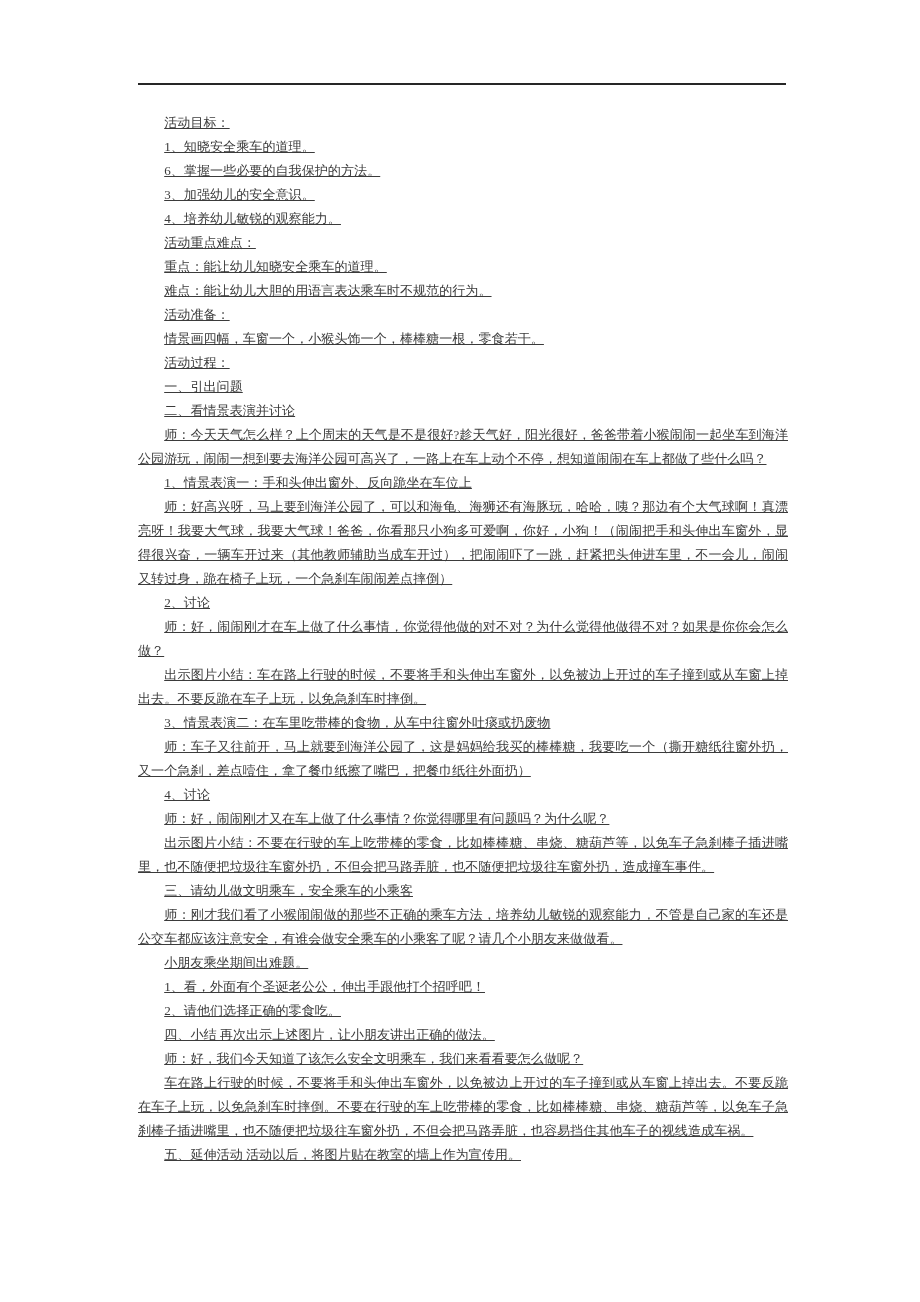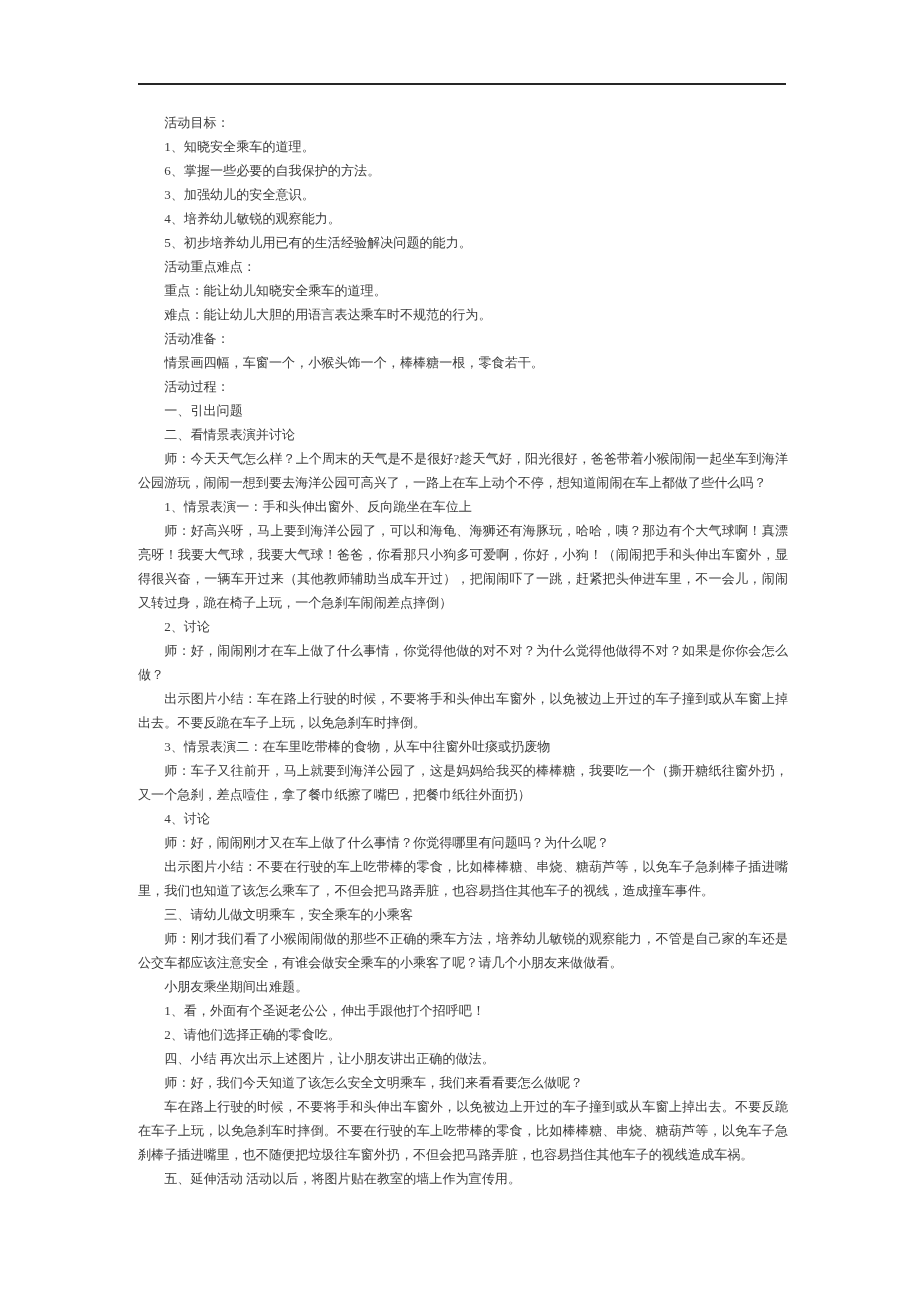--- a/index.html
+++ b/index.html
@@ -39,53 +39,53 @@
   }
   .doc-body p {
     margin: 0;
     padding: 0;
     font-size: 13.1px;
     line-height: 24px;
     text-align: justify;
     text-indent: 2em;
     word-break: break-all;
     font-family: "Liberation Serif", "DejaVu Serif", serif;
+    text-decoration: underline;
   }
 </style>
 </head>
 <body>
 
 <div class="page">
   <div class="header-rule"></div>
   <div class="doc-body">
     <p>活动目标：</p>
     <p>1、知晓安全乘车的道理。</p>
     <p>6、掌握一些必要的自我保护的方法。</p>
     <p>3、加强幼儿的安全意识。</p>
     <p>4、培养幼儿敏锐的观察能力。</p>
-    <p>5、初步培养幼儿用已有的生活经验解决问题的能力。</p>
     <p>活动重点难点：</p>
     <p>重点：能让幼儿知晓安全乘车的道理。</p>
     <p>难点：能让幼儿大胆的用语言表达乘车时不规范的行为。</p>
     <p>活动准备：</p>
     <p>情景画四幅，车窗一个，小猴头饰一个，棒棒糖一根，零食若干。</p>
     <p>活动过程：</p>
     <p>一、引出问题</p>
     <p>二、看情景表演并讨论</p>
     <p>师：今天天气怎么样？上个周末的天气是不是很好?趁天气好，阳光很好，爸爸带着小猴闹闹一起坐车到海洋公园游玩，闹闹一想到要去海洋公园可高兴了，一路上在车上动个不停，想知道闹闹在车上都做了些什么吗？</p>
     <p>1、情景表演一：手和头伸出窗外、反向跪坐在车位上</p>
     <p>师：好高兴呀，马上要到海洋公园了，可以和海龟、海狮还有海豚玩，哈哈，咦？那边有个大气球啊！真漂亮呀！我要大气球，我要大气球！爸爸，你看那只小狗多可爱啊，你好，小狗！（闹闹把手和头伸出车窗外，显得很兴奋，一辆车开过来（其他教师辅助当成车开过），把闹闹吓了一跳，赶紧把头伸进车里，不一会儿，闹闹又转过身，跪在椅子上玩，一个急刹车闹闹差点摔倒）</p>
     <p>2、讨论</p>
     <p>师：好，闹闹刚才在车上做了什么事情，你觉得他做的对不对？为什么觉得他做得不对？如果是你你会怎么做？</p>
     <p>出示图片小结：车在路上行驶的时候，不要将手和头伸出车窗外，以免被边上开过的车子撞到或从车窗上掉出去。不要反跪在车子上玩，以免急刹车时摔倒。</p>
     <p>3、情景表演二：在车里吃带棒的食物，从车中往窗外吐痰或扔废物</p>
     <p>师：车子又往前开，马上就要到海洋公园了，这是妈妈给我买的棒棒糖，我要吃一个（撕开糖纸往窗外扔，又一个急刹，差点噎住，拿了餐巾纸擦了嘴巴，把餐巾纸往外面扔）</p>
     <p>4、讨论</p>
     <p>师：好，闹闹刚才又在车上做了什么事情？你觉得哪里有问题吗？为什么呢？</p>
-    <p>出示图片小结：不要在行驶的车上吃带棒的零食，比如棒棒糖、串烧、糖葫芦等，以免车子急刹棒子插进嘴里，我们也知道了该怎么乘车了，不但会把马路弄脏，也容易挡住其他车子的视线，造成撞车事件。</p>
+    <p>出示图片小结：不要在行驶的车上吃带棒的零食，比如棒棒糖、串烧、糖葫芦等，以免车子急刹棒子插进嘴里，也不随便把垃圾往车窗外扔，不但会把马路弄脏，也不随便把垃圾往车窗外扔，造成撞车事件。</p>
     <p>三、请幼儿做文明乘车，安全乘车的小乘客</p>
     <p>师：刚才我们看了小猴闹闹做的那些不正确的乘车方法，培养幼儿敏锐的观察能力，不管是自己家的车还是公交车都应该注意安全，有谁会做安全乘车的小乘客了呢？请几个小朋友来做做看。</p>
     <p>小朋友乘坐期间出难题。</p>
     <p>1、看，外面有个圣诞老公公，伸出手跟他打个招呼吧！</p>
     <p>2、请他们选择正确的零食吃。</p>
     <p>四、小结 再次出示上述图片，让小朋友讲出正确的做法。</p>
     <p>师：好，我们今天知道了该怎么安全文明乘车，我们来看看要怎么做呢？</p>
     <p>车在路上行驶的时候，不要将手和头伸出车窗外，以免被边上开过的车子撞到或从车窗上掉出去。不要反跪在车子上玩，以免急刹车时摔倒。不要在行驶的车上吃带棒的零食，比如棒棒糖、串烧、糖葫芦等，以免车子急刹棒子插进嘴里，也不随便把垃圾往车窗外扔，不但会把马路弄脏，也容易挡住其他车子的视线造成车祸。</p>
     <p>五、延伸活动 活动以后，将图片贴在教室的墙上作为宣传用。</p>
   </div>

